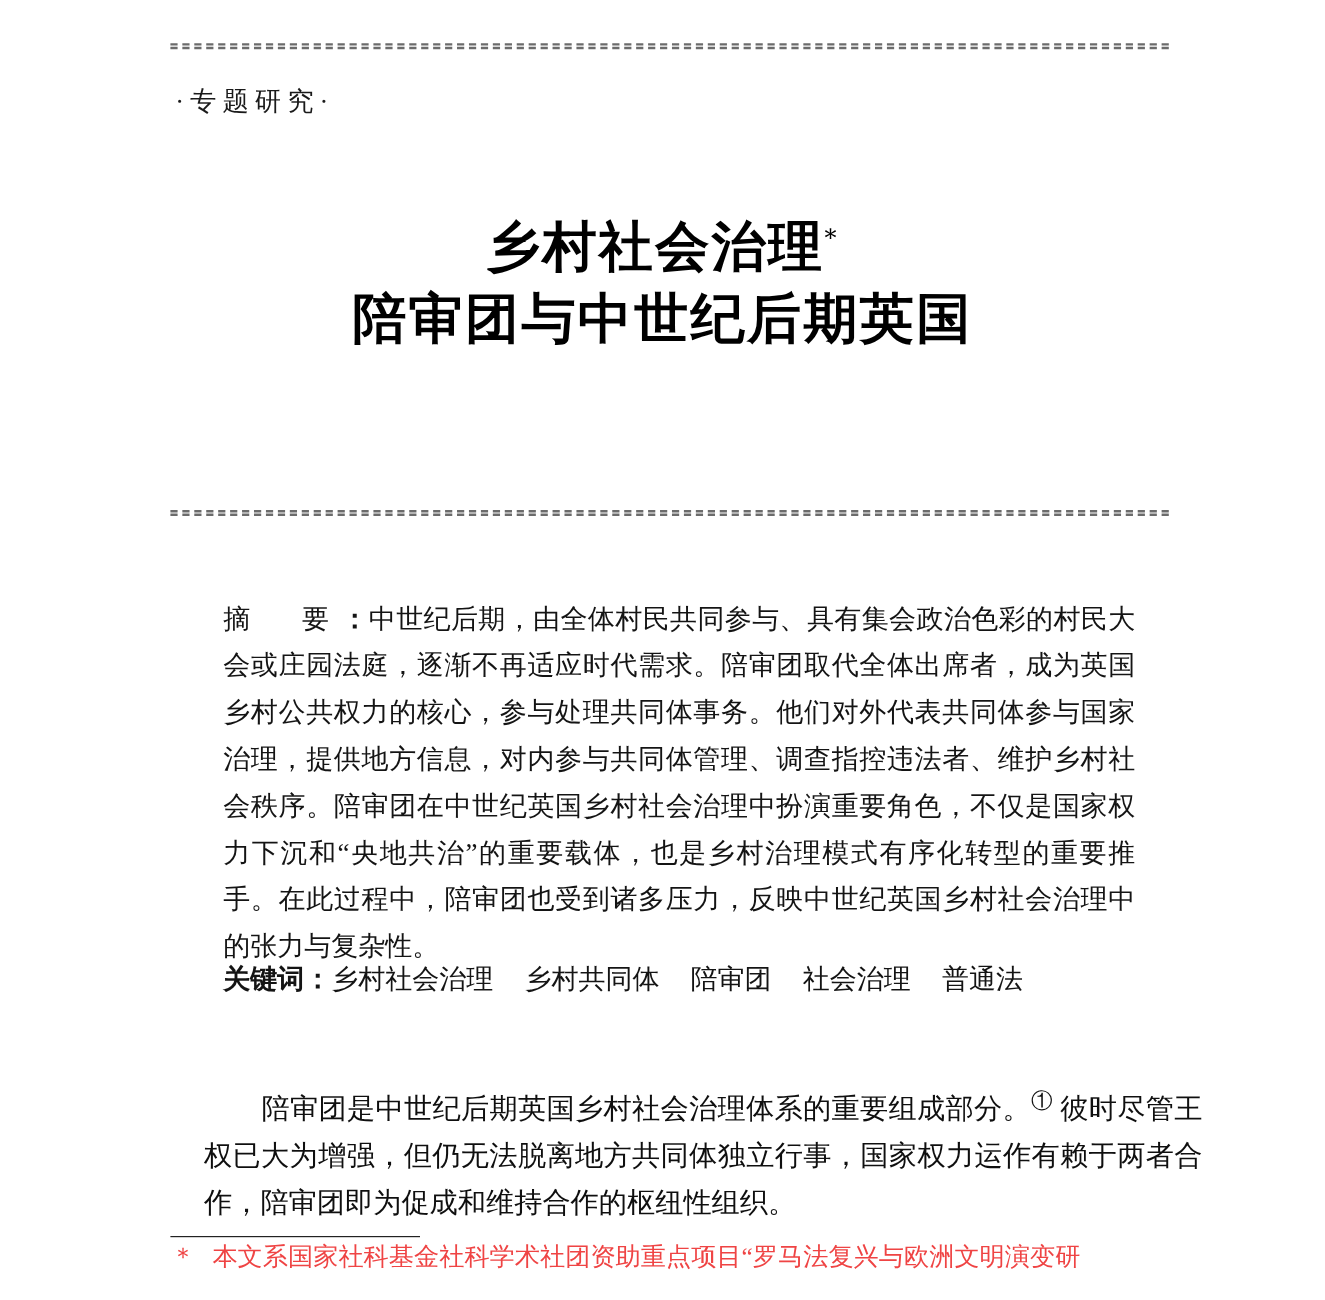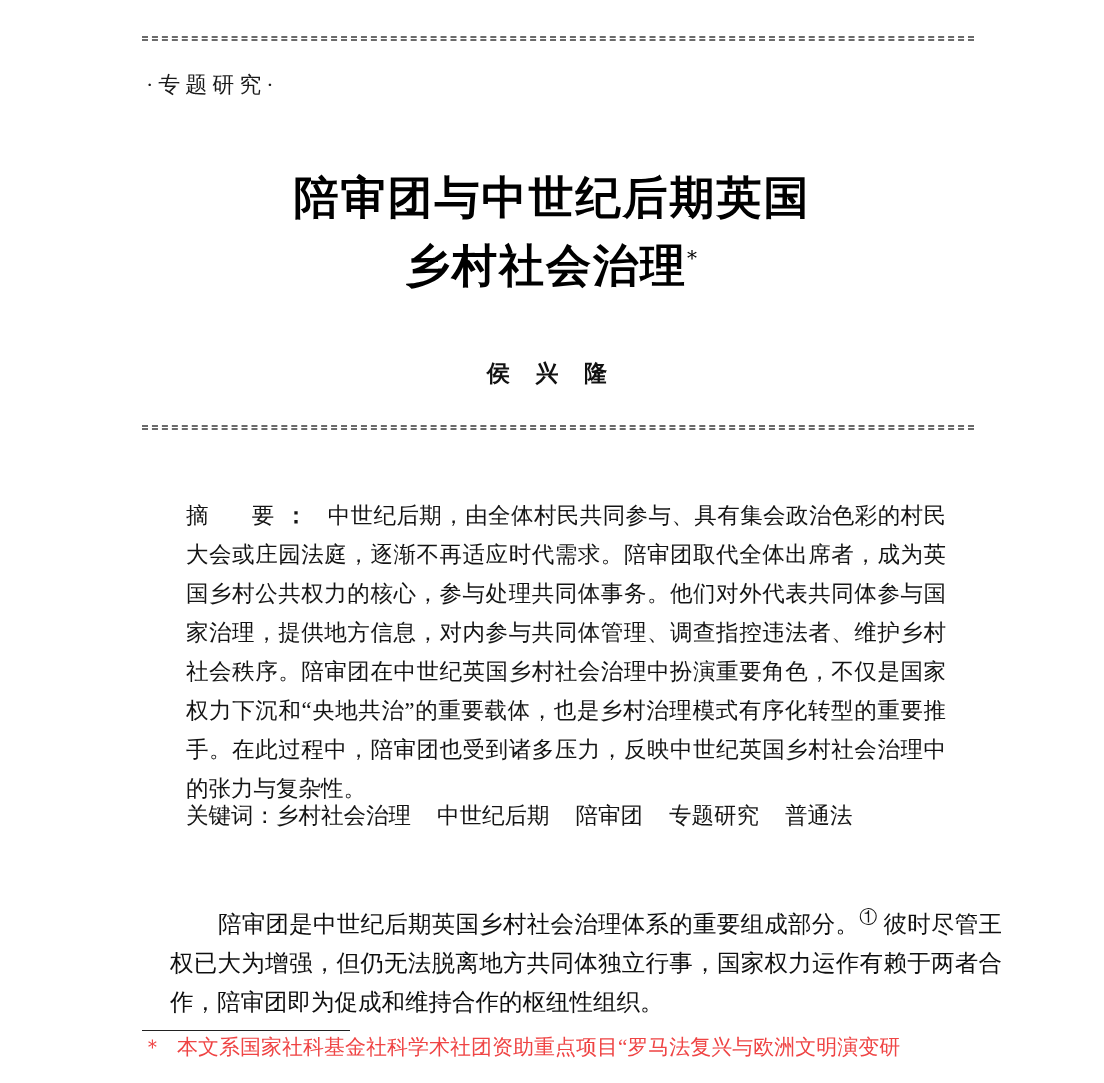--- a/index.html
+++ b/index.html
@@ -105,33 +105,33 @@
     color: #141414;
   }
   .abstract .lead {
     font-weight: normal;
     letter-spacing: 10px;
   }
   .abstract .lead-colon {
     font-weight: bold;
     letter-spacing: 0;
   }
-  .abstract-body { text-indent: 0; margin-left: 20px; }
+  .abstract-body { text-indent: 0; }
 
   .keywords {
     position: absolute;
     left: 186px;
     top: 798px;
     width: 780px;
     font-size: 22.5px;
     line-height: 36px;
     color: #141414;
   }
   .keywords .lead {
-    font-weight: normal;
+    font-weight: bold;
   }
   .kw {
     margin-right: 26px;
   }
 
   
   .body-para {
     position: absolute;
     left: 142px;
     top: 898px;
@@ -175,34 +175,33 @@
 </head>
 <body>
 
 <div class="page">
 
   <div class="rule-top"></div>
 
   <div class="column-head">·专题研究·</div>
 
   <div class="title-block">
+    <div class="title-line"><span>乡村社会治理</span><span class="title-star">*</span></div>
     <div class="title-line">陪审团与中世纪后期英国</div>
-    <div class="title-line"><span>乡村社会治理</span><span class="title-star">*</span></div>
-  </div>
-
-  <div class="author">侯 兴 隆</div>
+  </div>
+
 
   <div class="rule-mid"></div>
 
   <div class="abstract">
     <span class="lead">摘　要</span><span class="lead-colon">：</span><span class="abstract-body">中世纪后期，由全体村民共同参与、具有集会政治色彩的村民大会或庄园法庭，逐渐不再适应时代需求。陪审团取代全体出席者，成为英国乡村公共权力的核心，参与处理共同体事务。他们对外代表共同体参与国家治理，提供地方信息，对内参与共同体管理、调查指控违法者、维护乡村社会秩序。陪审团在中世纪英国乡村社会治理中扮演重要角色，不仅是国家权力下沉和“央地共治”的重要载体，也是乡村治理模式有序化转型的重要推手。在此过程中，陪审团也受到诸多压力，反映中世纪英国乡村社会治理中的张力与复杂性。</span>
   </div>
 
   <div class="keywords">
-    <span class="lead">关键词</span><span class="lead">：</span><span class="kw">乡村社会治理</span><span class="kw">中世纪后期</span><span class="kw">陪审团</span><span class="kw">专题研究</span><span class="kw">普通法</span>
+    <span class="lead">关键词</span><span class="lead">：</span><span class="kw">乡村社会治理</span><span class="kw">乡村共同体</span><span class="kw">陪审团</span><span class="kw">社会治理</span><span class="kw">普通法</span>
   </div>
 
   <div class="body-para">
     <span>陪审团是中世纪后期英国乡村社会治理体系的重要组成部分。</span><span class="fn-ref">①</span> <span>彼时尽管王权已大为增强，但仍无法脱离地方共同体独立行事，国家权力运作有赖于两者合作，陪审团即为促成和维持合作的枢纽性组织。</span>
   </div>
 
   <div class="footnote-rule"></div>
 
   <div class="footnote">
     <span class="mark">＊</span><span>本文系国家社科基金社科学术社团资助重点项目“罗马法复兴与欧洲文明演变研</span>

